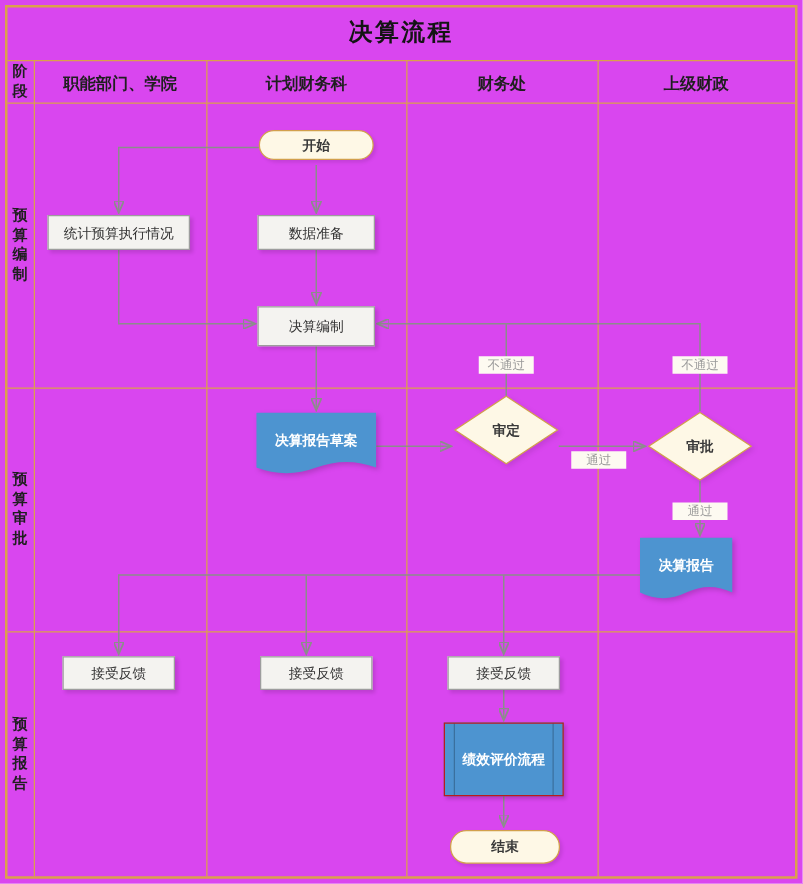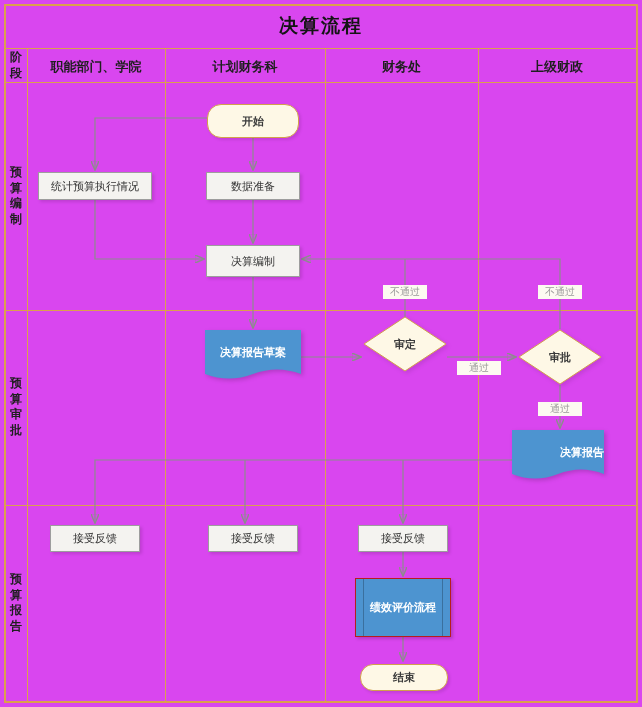--- a/index.html
+++ b/index.html
@@ -75,21 +75,21 @@
 
   <div class="vtext" style="left:9px; top:165px;">预算编制</div>
   <div class="vtext" style="left:9px; top:376px;">预算审批</div>
   <div class="vtext" style="left:9px; top:572px;">预算报告</div>
 
   <div class="edge-label" style="left:383px; top:285px;">不通过</div>
   <div class="edge-label" style="left:538px; top:285px;">不通过</div>
   <div class="edge-label" style="left:457px; top:361px;">通过</div>
   <div class="edge-label" style="left:538px; top:402px;">通过</div>
 
-  <div class="node pill" style="left:207px; top:104px; width:92px; height:34px;">
+  <div class="node pill" style="left:207px; top:104px; width:92px; height:24px;">
     <span>开始</span>
   </div>
 
   <div class="node box" style="left:38px; top:172px; width:114px; height:28px;text-align:center;">
     <span>统计预算执行情况</span>
   </div>
 
   <div class="node box" style="left:206px; top:172px; width:94px; height:28px;">
     <span>数据准备</span>
   </div>
@@ -112,21 +112,21 @@
     <span class="label">审定</span>
   </div>
 
   <div class="node diamond" style="left:518px; top:329px; width:84px; height:56px;">
     <svg class="shape" viewBox="0 0 84 56" preserveAspectRatio="none">
       <polygon points="42,1 83,28 42,55 1,28" fill="#FEF8E6" stroke="#D2A04C" stroke-width="1"></polygon>
     </svg>
     <span class="label">审批</span>
   </div>
 
-  <div class="node doc" style="left:512px; top:430px; width:92px; height:54px;justify-content:flex-end;">
+  <div class="node doc" style="left:512px; top:430px; width:74px; height:54px;">
     <svg class="shape" viewBox="0 0 96 54" preserveAspectRatio="none">
       <path d="M0 0 H96 V44 Q72 35 48 44 T0 44 Z" fill="#4D94D0" stroke="none"></path>
     </svg>
     <span class="label">决算报告</span>
   </div>
 
   <div class="node box" style="left:50px; top:525px; width:90px; height:27px;">
     <span>接受反馈</span>
   </div>
 

